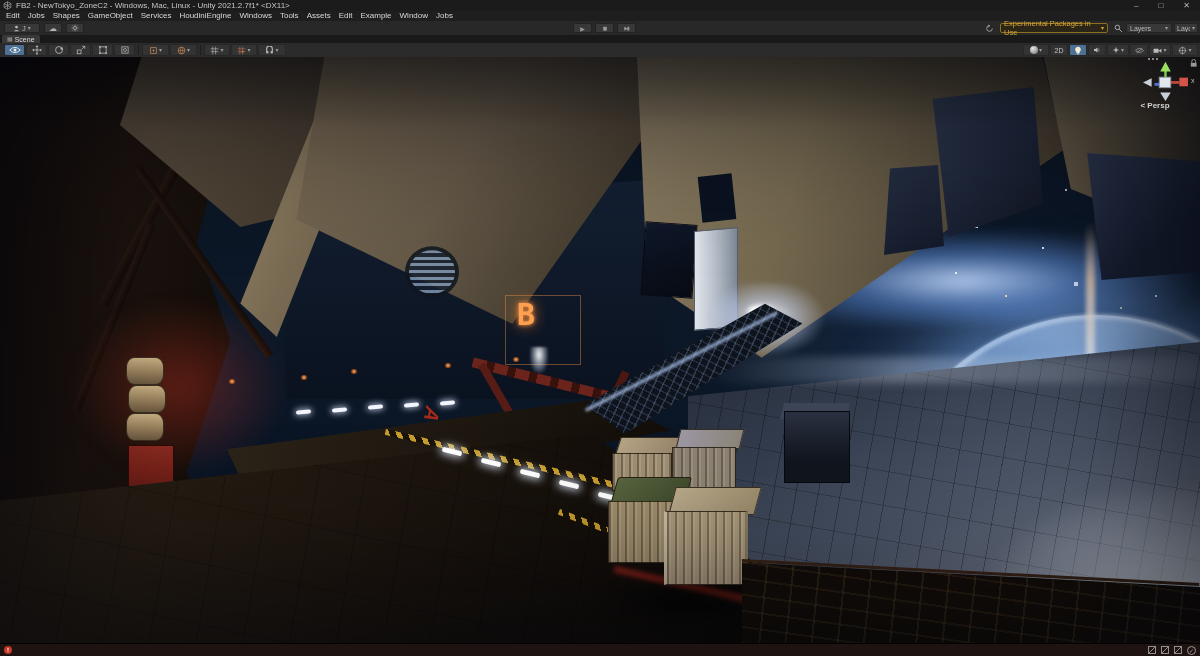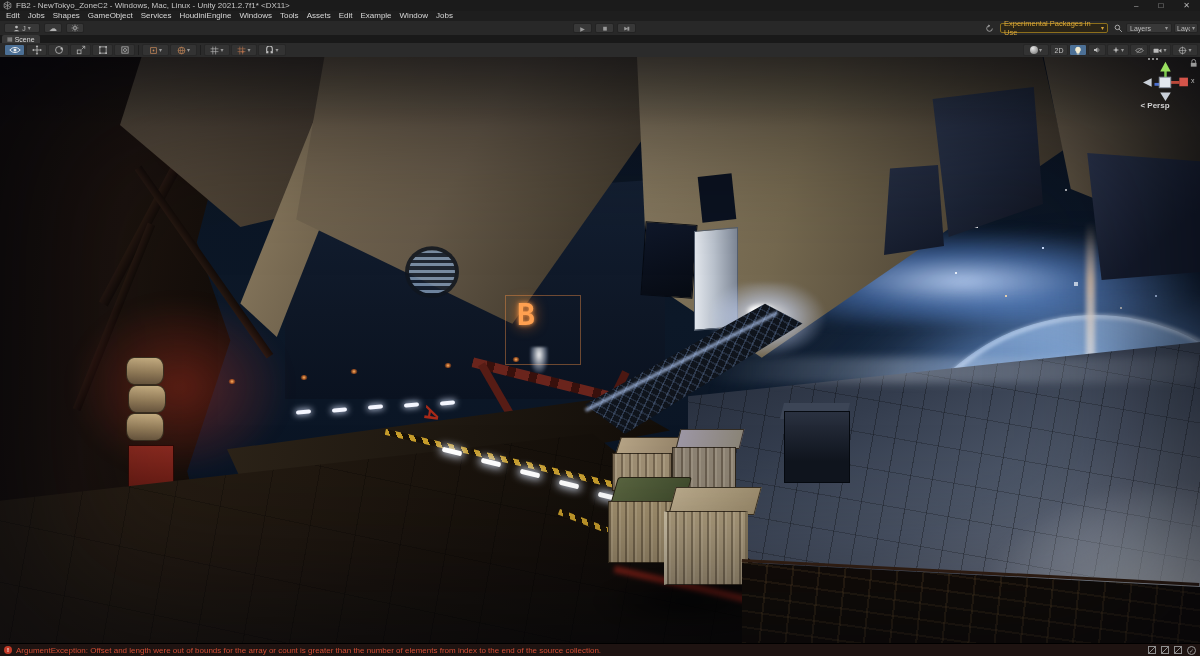--- a/index.html
+++ b/index.html
@@ -550,21 +550,20 @@
       <polygon points="35.5,44 30,35 41,35" fill="#c9cfd8"></polygon>
       <rect x="62" y="4" width="6" height="4" fill="#999"></rect>
       <path d="M63 4 V2.5 a2 2 0 0 1 4 0 V4" fill="none" stroke="#999" stroke-width="1"></path>
     </svg>
     <span class="axis-x-label">x</span>
     <div class="persp-label">&lt; Persp</div>
   </div>
 
   <div class="statusbar">
     <span class="err-icon">!</span>
-    <span style="white-space:nowrap;overflow:hidden;">ArgumentException: Offset and length were out of bounds for the array or count is greater than the number of elements from index to the end of the source collection.</span>
     <span class="status-icons">
       <span class="sq-icon"></span>
       <span class="sq-icon"></span>
       <span class="sq-icon"></span>
       <span class="ok-icon">✓</span>
     </span>
   </div>
 
 </div>
 

